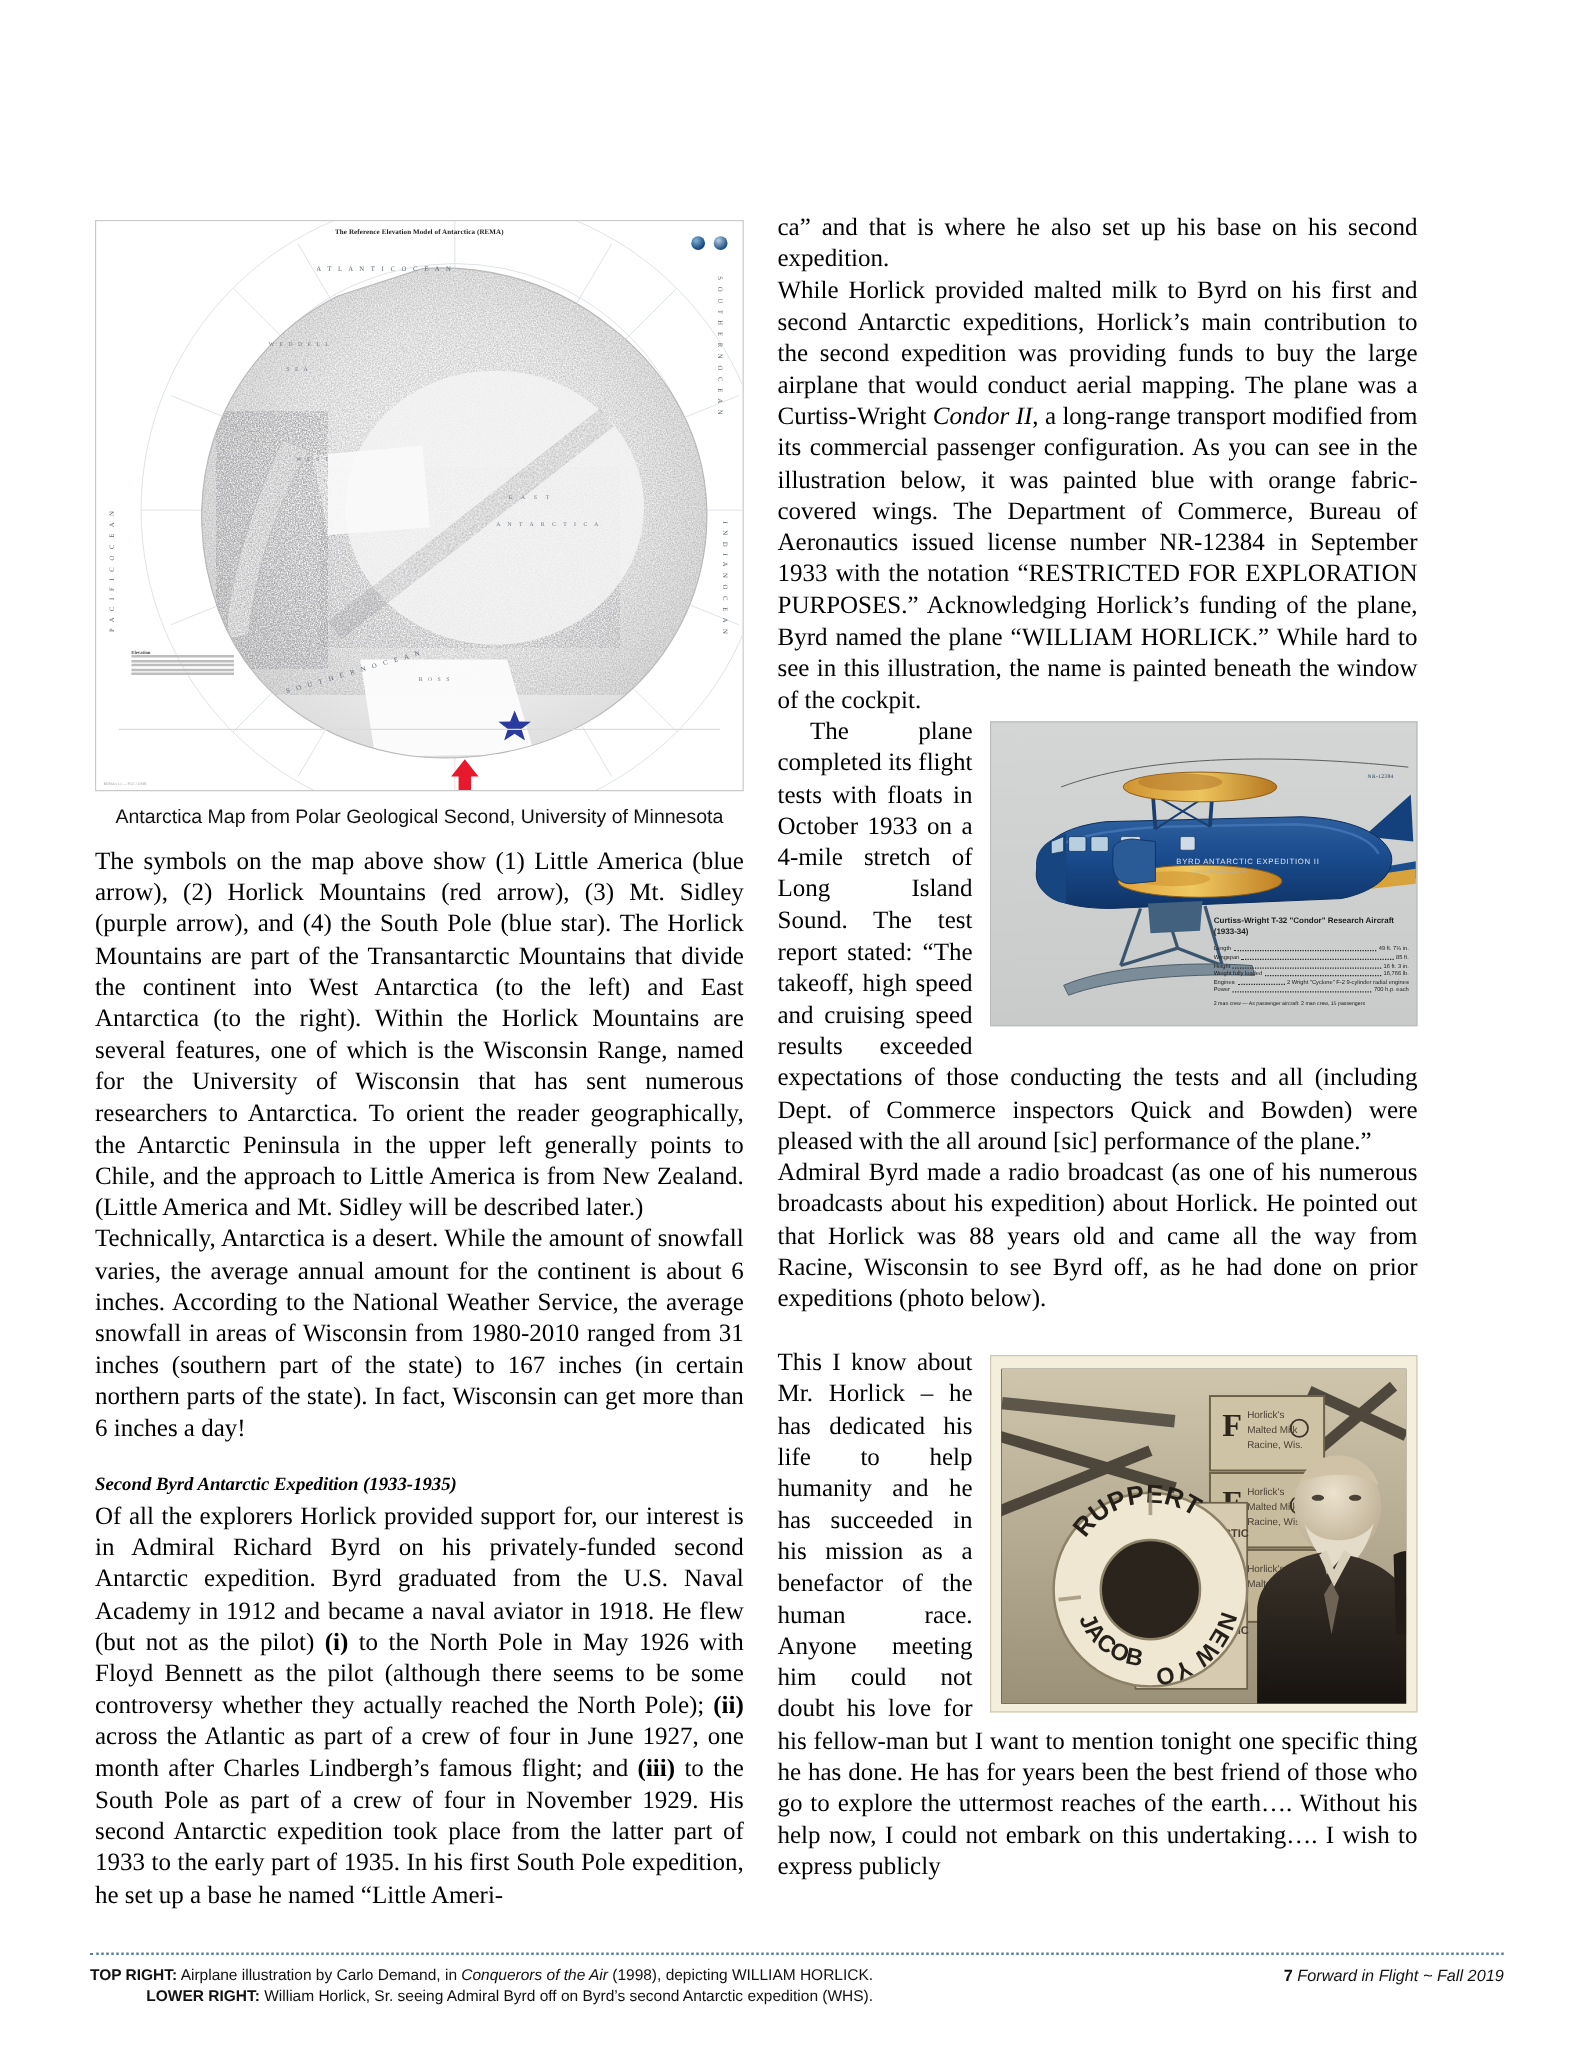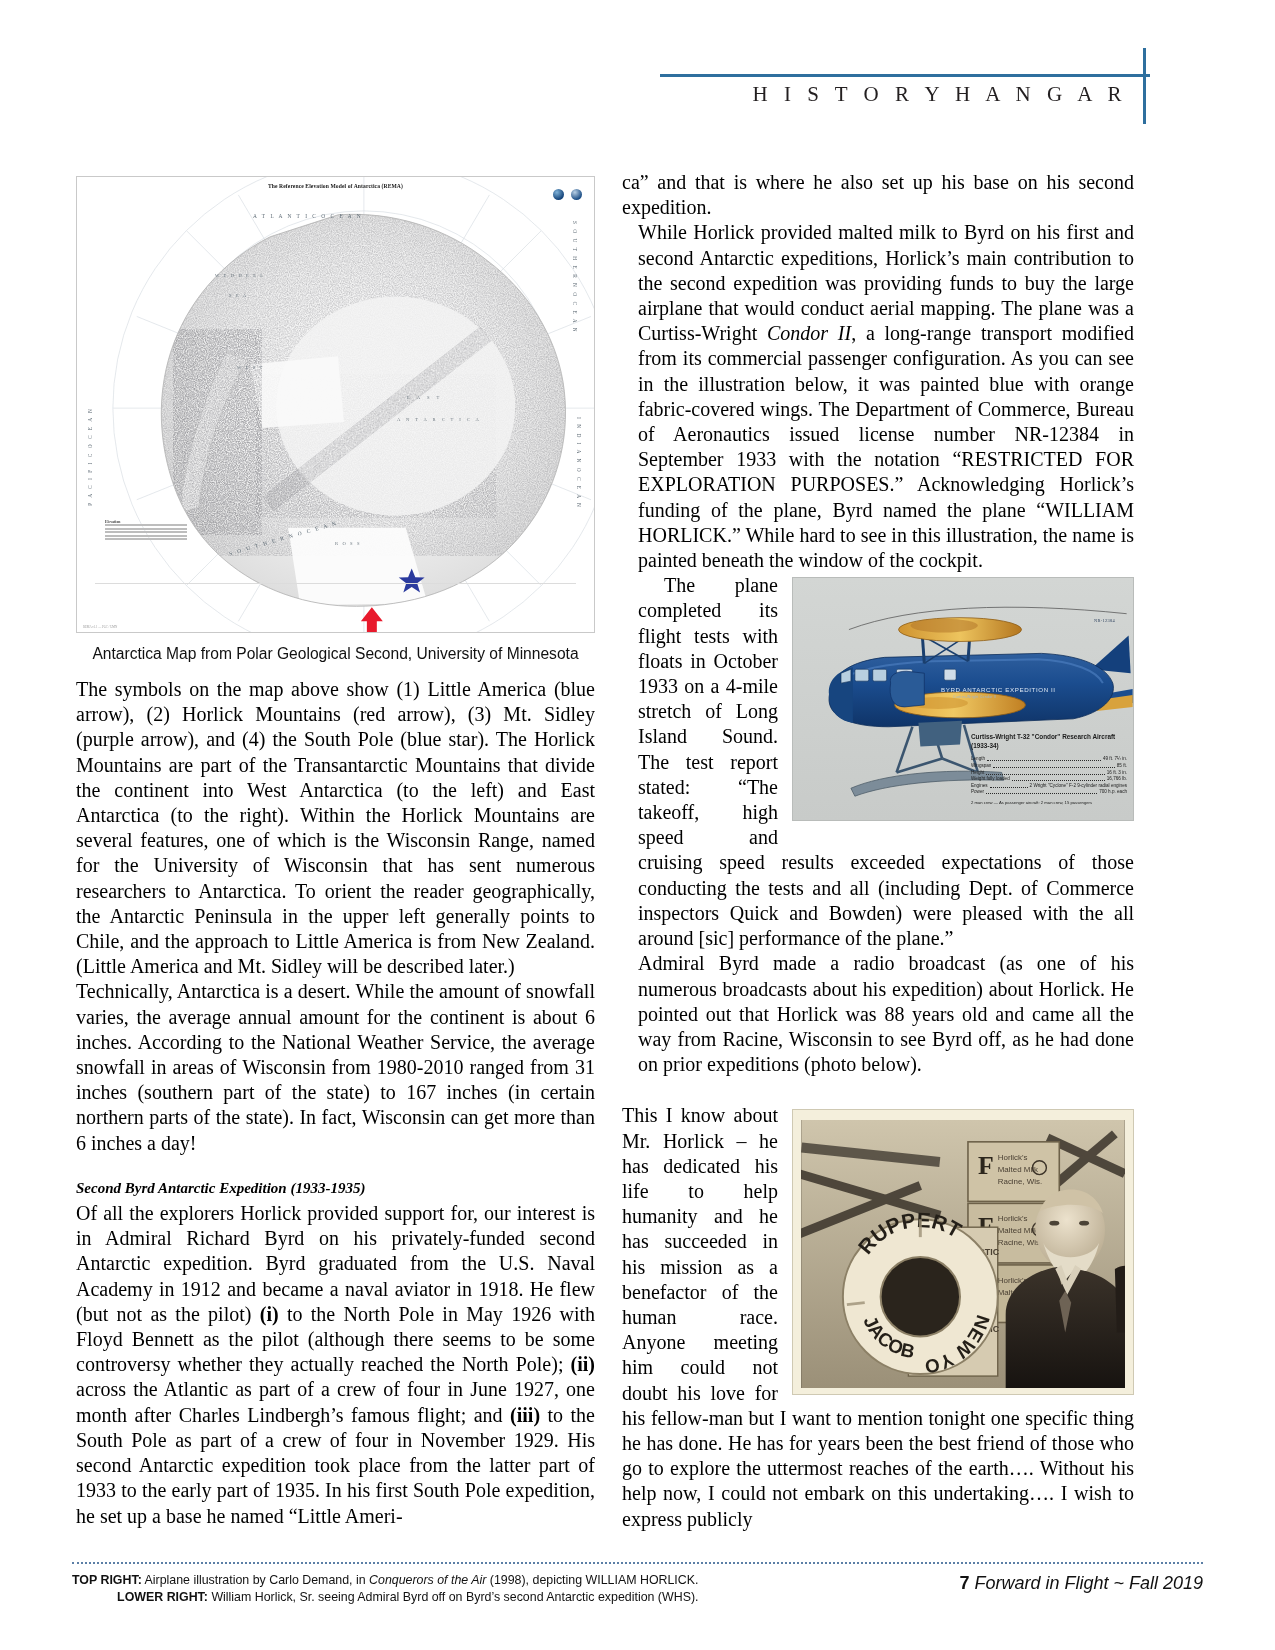--- a/index.html
+++ b/index.html
@@ -72,21 +72,21 @@
 
   p.body {
     font-size: 20px;
     line-height: 25.2px;
     margin: 0;
     text-align: justify;
     text-justify: inter-word;
     hyphens: manual;
   }
   p.body + p.body { text-indent: 0; }
-  p.indent { text-indent: 26px; margin-left: 16px; }
+  p.indent { text-indent: 26px; }
   p.indent-big { text-indent: 60px; }
   .subhead {
     font-size: 15px;
     line-height: 25.2px;
     font-weight: bold;
     font-style: italic;
     margin: 0;
     padding-top: 20px;
   }
   .spacer-sm { height: 14px; }
@@ -287,38 +287,33 @@
     font-family: "Liberation Sans", sans-serif;
   }
   .footer-credits {
     font-size: 12.4px;
     line-height: 17px;
     color: #111;
   }
   .footer-credits .lead { font-weight: bold; }
   .footer-credits em { font-style: italic; }
   .footer-page {
-    font-size: 18px;
+    font-size: 13px;
     font-style: italic;
     color: #111;
     white-space: nowrap;
     padding-top: 1px;
   }
   .footer-page b { font-style: normal; font-weight: bold; }
 </style>
 </head>
 <body>
 
 <div class="page">
 
-  <div class="masthead">
-    <div class="masthead-rule"></div>
-    <div class="masthead-vrule"></div>
-    <div class="masthead-title">H I S T O R Y   H A N G A R</div>
-  </div>
 
   <div class="col-left">
 
     <div class="map-figure">
       <svg class="map-canvas" viewBox="0 0 519 457" preserveAspectRatio="none">
         <defs>
           <radialGradient id="iceGrad" cx="50%" cy="45%" r="62%">
             <stop offset="0%" stop-color="#fdfdfd"></stop>
             <stop offset="55%" stop-color="#f0f0f0"></stop>
             <stop offset="100%" stop-color="#d9d9d9"></stop>

